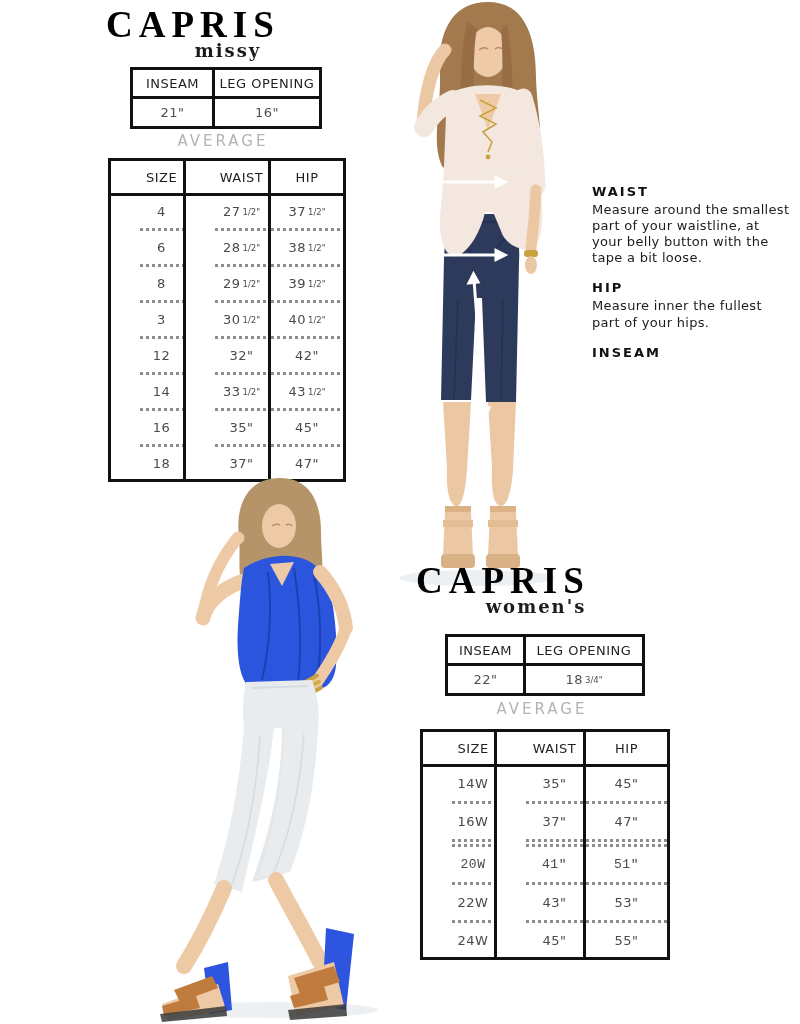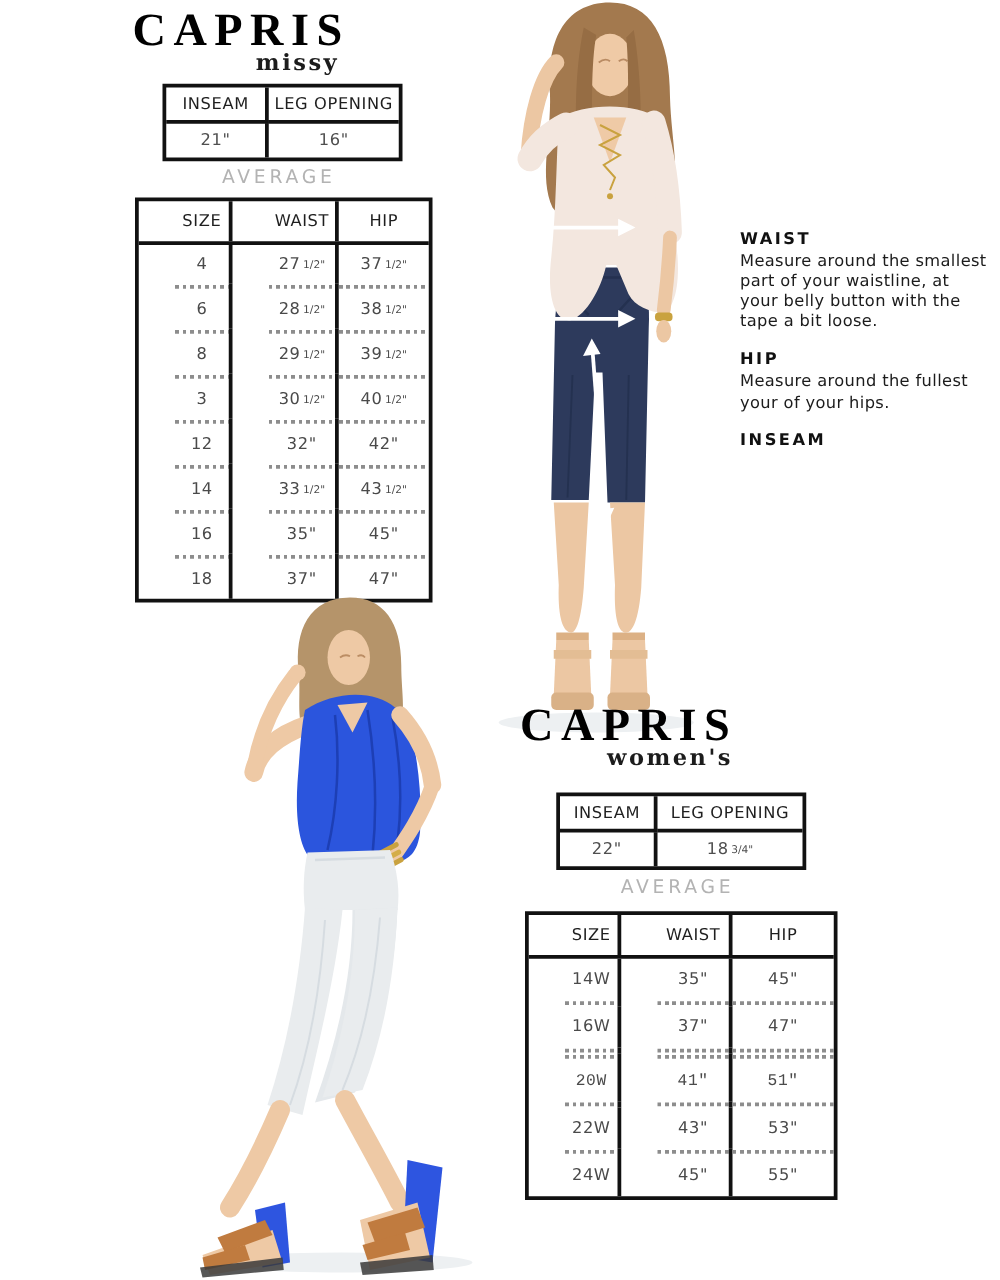--- a/index.html
+++ b/index.html
@@ -66,21 +66,21 @@
   }
   
   .photo { position:absolute; }
 </style>
 </head>
 <body>
 
 <div class="page">
 
   <div class="fashion-title" style="left:106px; top:6px; width:240px;">CAPRIS</div>
-  <div class="fashion-sub" style="left:118px; top:42px; width:240px;">missy</div>
+  <div class="fashion-sub" style="left:108px; top:42px; width:240px;">missy</div>
 
   <div class="mini-table" style="left:130px; top:67px; width:186px; grid-template-columns:1fr;">
     <div class="mrow" style="grid-template-columns:82px 1fr;">
       <div class="cell hcell mc0">INSEAM</div>
       <div class="cell hcell">LEG OPENING</div>
     </div>
     <div class="mrow" style="grid-template-columns:82px 1fr;">
       <div class="cell vcell mc0">21"</div>
       <div class="cell vcell">16"</div>
     </div>
@@ -241,21 +241,21 @@
           <polygon points="71,413 62,408.5 62,417.5"></polygon>
         </g>
       </g>
     </svg>
   </div>
 
   <div class="guide">
     <div class="gh">WAIST</div>
     <div class="gp">Measure around the smallest part of your waistline, at your belly button with the tape a bit loose.</div>
     <div class="gh">HIP</div>
-    <div class="gp">Measure around the fullest your of your hips.</div>
+    <div class="gp">Measure inner the fullest part of your hips.</div>
     <div class="gh">INSEAM</div>
   </div>
 
   <div class="photo" style="left:148px; top:476px;">
     <svg width="292" height="548" viewBox="0 0 292 548">
       <ellipse cx="125" cy="534" rx="105" ry="8" fill="#edf0f2"></ellipse>
 
       <path d="M132,2 C100,2 87,28 91,62 C93,84 88,102 98,114 C110,126 122,112 121,94 L147,96 C147,112 159,124 169,112 C178,98 173,80 173,56 C173,22 159,2 132,2 Z" fill="#b5946a"></path>
 
       <ellipse cx="131" cy="50" rx="17" ry="22" fill="#eec9a5"></ellipse>

